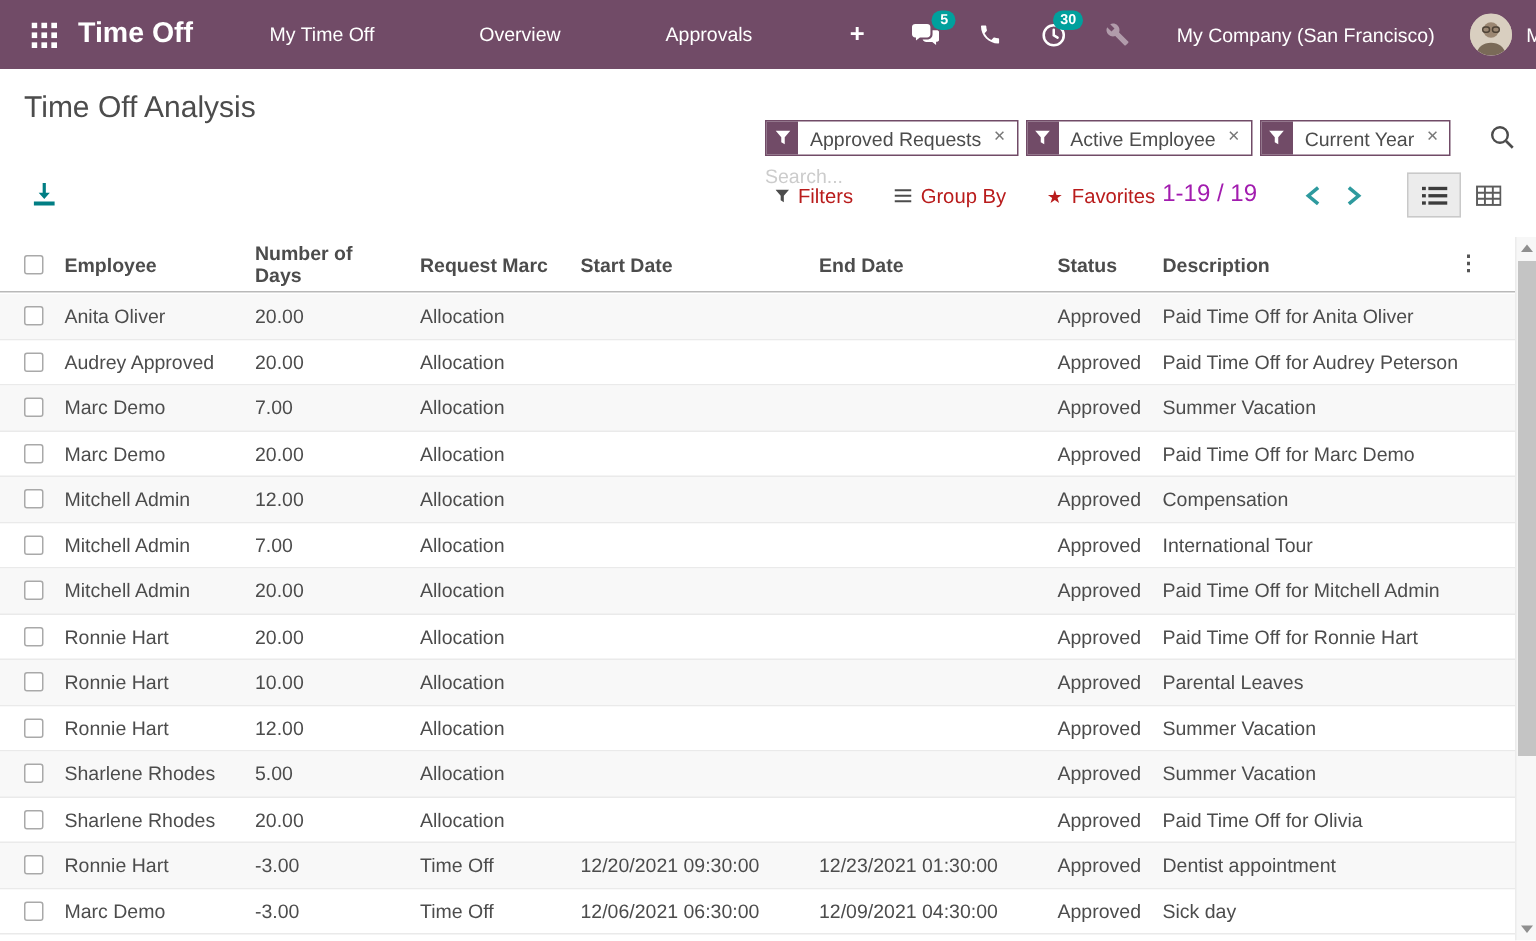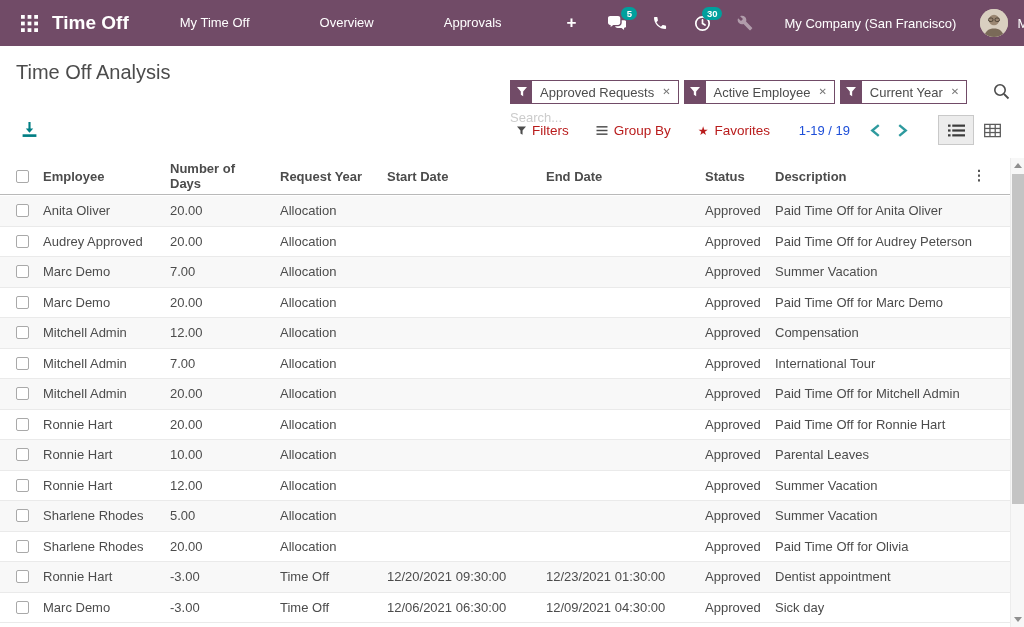--- a/index.html
+++ b/index.html
@@ -50,21 +50,21 @@
     font-size:13px; margin-top:6px; width:280px; color:#555; background:transparent;
   }
   .search-input::placeholder { color:#ccc; }
   .magnifier-btn { position:absolute; right:-28px; top:3px; cursor:pointer; }
 
   .cp-toolbar { position:absolute; top:66px; left:0; right:0; height:40px; }
   .export-btn { position:absolute; left:21px; top:9px; cursor:pointer; }
   .search-buttons { position:absolute; left:517px; top:11px; display:flex; gap:27px; align-items:center; }
   .sb-item { display:flex; align-items:center; gap:6px; cursor:pointer; color:#b91c1c; font-size:13.5px; white-space:nowrap; }
   .toolbar-right { position:absolute; right:14px; top:3px; display:flex; align-items:center; }
-  .pager-text { font-size:13px; color:#1d4ed8; margin-right:12px; }
+  .pager-text { font-size:16px; color:#a21caf; margin-right:24px; }
   .pager-btn { padding:6px 8px; cursor:pointer; display:flex; align-items:center; }
   .view-switcher { display:flex; margin-left:22px; }
   .vs-btn { width:36px; height:30px; display:flex; align-items:center; justify-content:center; cursor:pointer; border:1px solid transparent; background:transparent; }
   .vs-btn.active { background:#ececec; border:1px solid #c9c9c9; }
 
   
   .list-header {
     position:absolute; top:158px; left:0; width:1010px; height:37px;
     display:grid; grid-template-columns:40px 130px 95px 115px 160px 160px 68px 1fr;
     align-items:center; font-weight:bold; font-size:13px; color:#4c4c4c;
@@ -284,21 +284,21 @@
     </div>
   </div>
 </div>
 
 <div class="list-header">
   <span class="c-check">
       <span class="checkbox"></span>
     </span>
   <span class="c-emp">Employee</span>
   <span class="c-days">Number of Days</span>
-  <span class="c-type">Request Year</span>
+  <span class="c-type">Request Marc</span>
   <span class="c-start">Start Date</span>
   <span class="c-end">End Date</span>
   <span class="c-status">Status</span>
   <span class="c-desc">Description</span>
   <span class="kebab">⋮</span>
 </div>
 
 <div class="list-body">
   <div class="lv-row odd">
     <span class="c-check">

